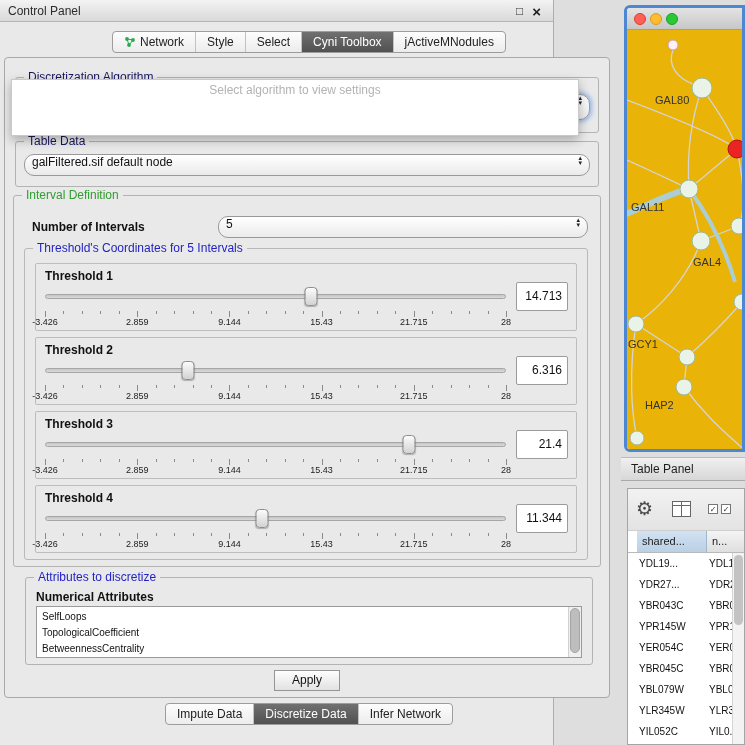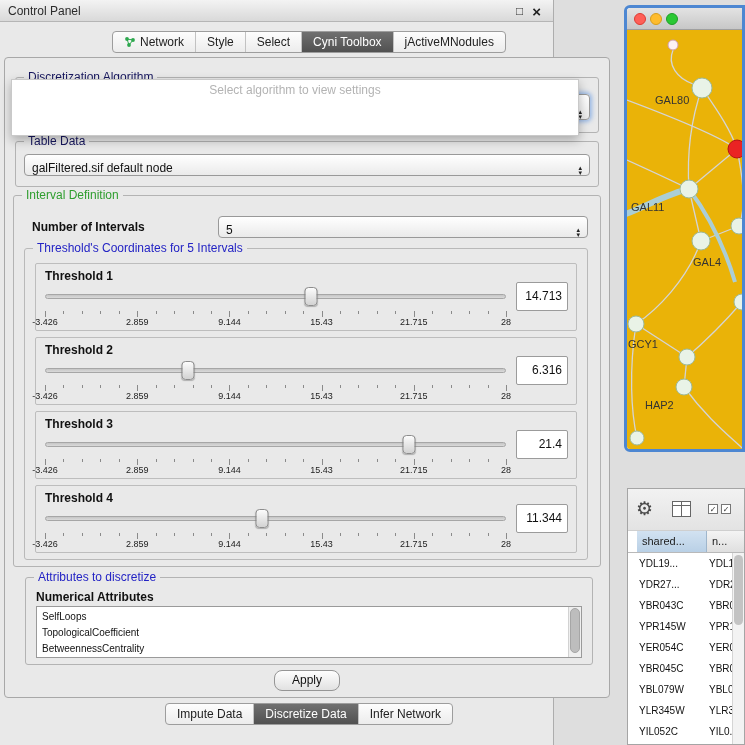--- a/index.html
+++ b/index.html
@@ -23,21 +23,21 @@
   .tab-sep { width:1px; background:#c2c2c2; }
 
   .main-panel { position:absolute; left:4px; top:57px; width:606px; height:641px; border:1px solid #a8a8a8; border-radius:4px; background:#e9e9e9; }
 
   .group { position:absolute; border:1px solid #b3b3b3; border-radius:3px; }
   .gtitle { position:absolute; top:-8px; left:8px; background:#e9e9e9; padding:0 4px; font-size:12px; white-space:nowrap; }
   .gt-navy { color:#17175e; }
   .gt-green { color:#2f9e2f; }
   .gt-blue { color:#2323c4; }
 
-  .combo { position:absolute; background:linear-gradient(#ffffff,#eaeaea); border:1px solid #999; border-radius:4px; font-size:12px; display:flex; align-items:flex-end; padding:0 7px;gap:11px; }
+  .combo { position:absolute; background:linear-gradient(#ffffff,#eaeaea); border:1px solid #999; border-radius:10px; font-size:12px; display:flex; align-items:flex-start; padding:0 7px;gap:11px; }
   .combo .ctext { flex:1; white-space:nowrap; overflow:hidden; color:#111; }
   .spinner { display:flex; flex-direction:column; align-items:center; line-height:5px; font-size:7px; color:#222; }
   .algo-combo { left:8px; right:8px; top:16px; height:26px; box-shadow:0 0 4px 2px rgba(96,150,227,.6); }
 
   .algo-overlay { position:absolute; left:6px; top:21px; width:568px; min-height:57px; background:#fff; border:1px solid #c9c9c9; box-shadow:0 4px 10px rgba(0,0,0,.28); z-index:40; padding-bottom:2px; }
   .algo-placeholder { text-align:center; color:#b3b3b3; font-size:12px; padding-top:3px; height:16px; }
   .algo-option { font-size:12px; padding:1px 6px; color:#000; }
   .algo-option.first { font-weight:bold; }
 
   
@@ -59,21 +59,21 @@
   .value-box { position:absolute; right:8px; top:18px; width:52px; height:29px; background:#fff; border:1px solid #9b9b9b; border-radius:2px; font-size:12px; color:#111; text-align:right; line-height:27px; padding-right:5px; }
 
   
   .attr-label { position:absolute; left:10px; top:12px; font-size:12px; font-weight:bold; color:#111; }
   .attr-list { position:absolute; left:10px; top:28px; right:10px; height:52px; background:#fff; border:1px solid #9a9a9a; overflow:hidden; }
   .attr-list ul { list-style:none; padding:2px 0 0 5px; }
   .attr-list li { font-size:10px; line-height:16px; color:#111; white-space:nowrap; }
   .attr-scrollbar { position:absolute; right:0; top:0; bottom:0; width:13px; background:#efefef; border-left:1px solid #d2d2d2; }
   .attr-thumb { position:absolute; left:1px; width:10px; top:1px; height:45px; background:#bdbdbd; border:1px solid #a6a6a6; border-radius:5px; }
 
-  .apply-btn { position:absolute; left:50%; transform:translateX(-50%); top:612px; width:66px; height:21px; background:linear-gradient(#fefefe,#e1e1e1); border:1px solid #959595; border-radius:8px; font-size:12px; color:#111; text-align:center; line-height:19px; }
+  .apply-btn { position:absolute; left:50%; transform:translateX(-50%); top:612px; width:66px; height:21px; background:linear-gradient(#fefefe,#e1e1e1); border:1px solid #959595; border-radius:0; font-size:12px; color:#111; text-align:center; line-height:19px; }
 
   
   .network-window { position:absolute; left:624px; top:5px; width:121px; height:447px; border:3px solid #4d87d2; border-radius:6px 0 0 6px; background:#fff; overflow:hidden; }
   .mac-titlebar { position:relative; height:22px; background:linear-gradient(#e3e3e3,#c7c7c7); border-bottom:1px solid #9f9f9f; border-radius:3px 0 0 0; }
   .traffic { position:absolute; top:5px; width:12px; height:12px; border-radius:50%; }
   .t-red { left:7px; background:#ff5f57; border:1px solid #dd3b33; }
   .t-yellow { left:23px; background:#febc2e; border:1px solid #d89e1b; }
   .t-green { left:39px; background:#2ac833; border:1px solid #1f9e28; }
   .net-canvas { position:absolute; left:0; right:0; top:22px; bottom:0; background:#eab308; }
   .net-svg { position:absolute; left:0; top:0; font-family:"Liberation Sans", sans-serif; }
@@ -449,20 +449,23 @@
           <text x="28" y="74">GAL80</text>
           <text x="4" y="181">GAL11</text>
           <text x="66" y="236">GAL4</text>
           <text x="1" y="318">GCY1</text>
           <text x="18" y="379">HAP2</text>
         </g>
       </svg>
     </div>
   </div>
 
+  <div class="table-panel-header">
+    <span>Table Panel</span>
+  </div>
 
   <div class="table-window">
     <div class="table-toolbar">
       <span class="gear">⚙</span>
       <svg class="cols-icon" width="19" height="16" viewBox="0 0 19 16">
         <rect x="0.5" y="0.5" width="18" height="15" fill="#ffffff" stroke="#666"></rect>
         <line x1="0.5" y1="4.5" x2="18.5" y2="4.5" stroke="#666"></line>
         <line x1="9.5" y1="0.5" x2="9.5" y2="15.5" stroke="#666"></line>
       </svg>
       <span class="cb-group">

